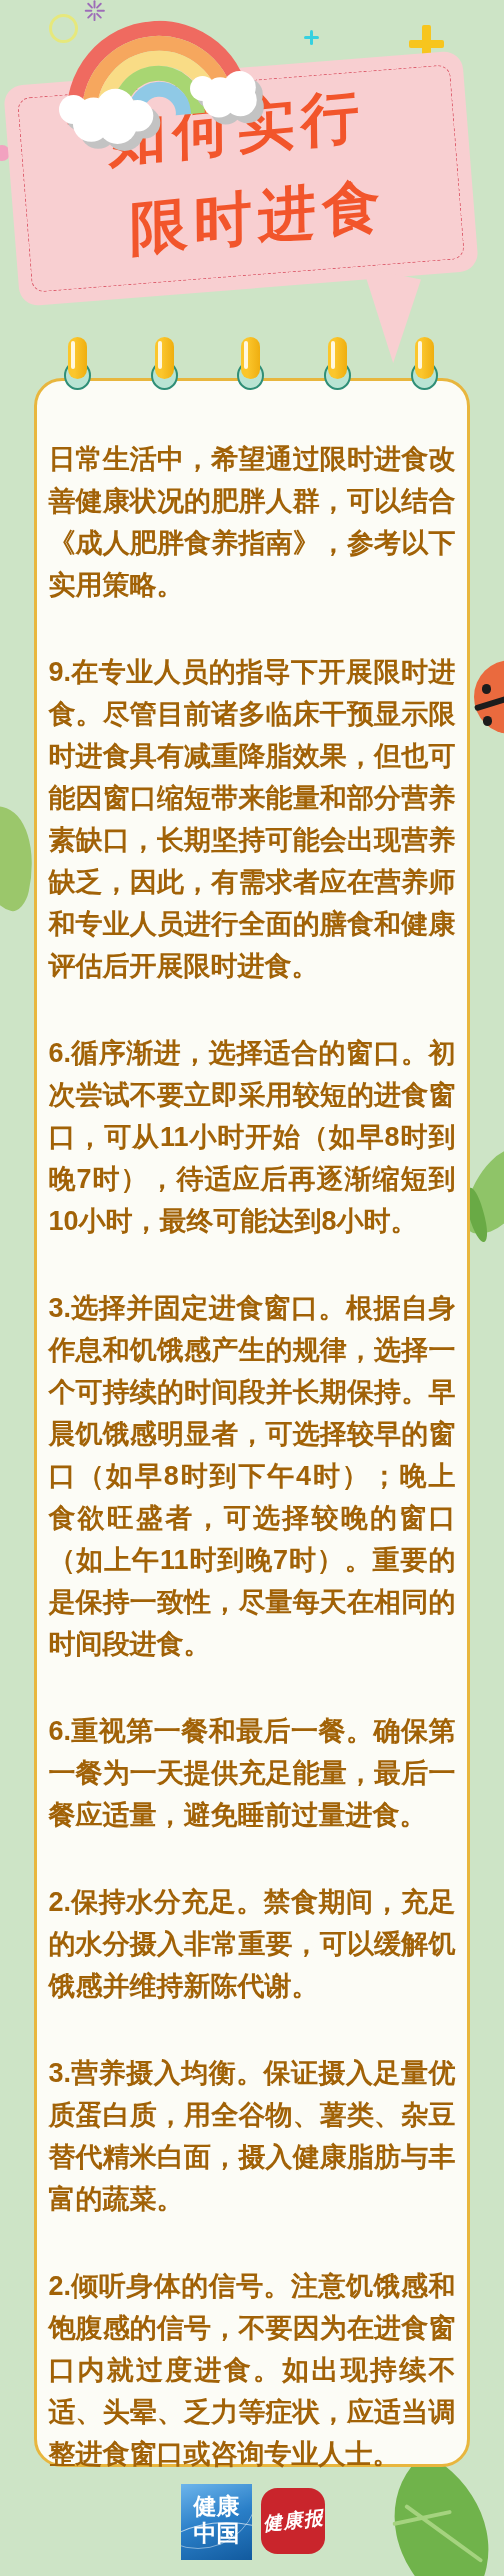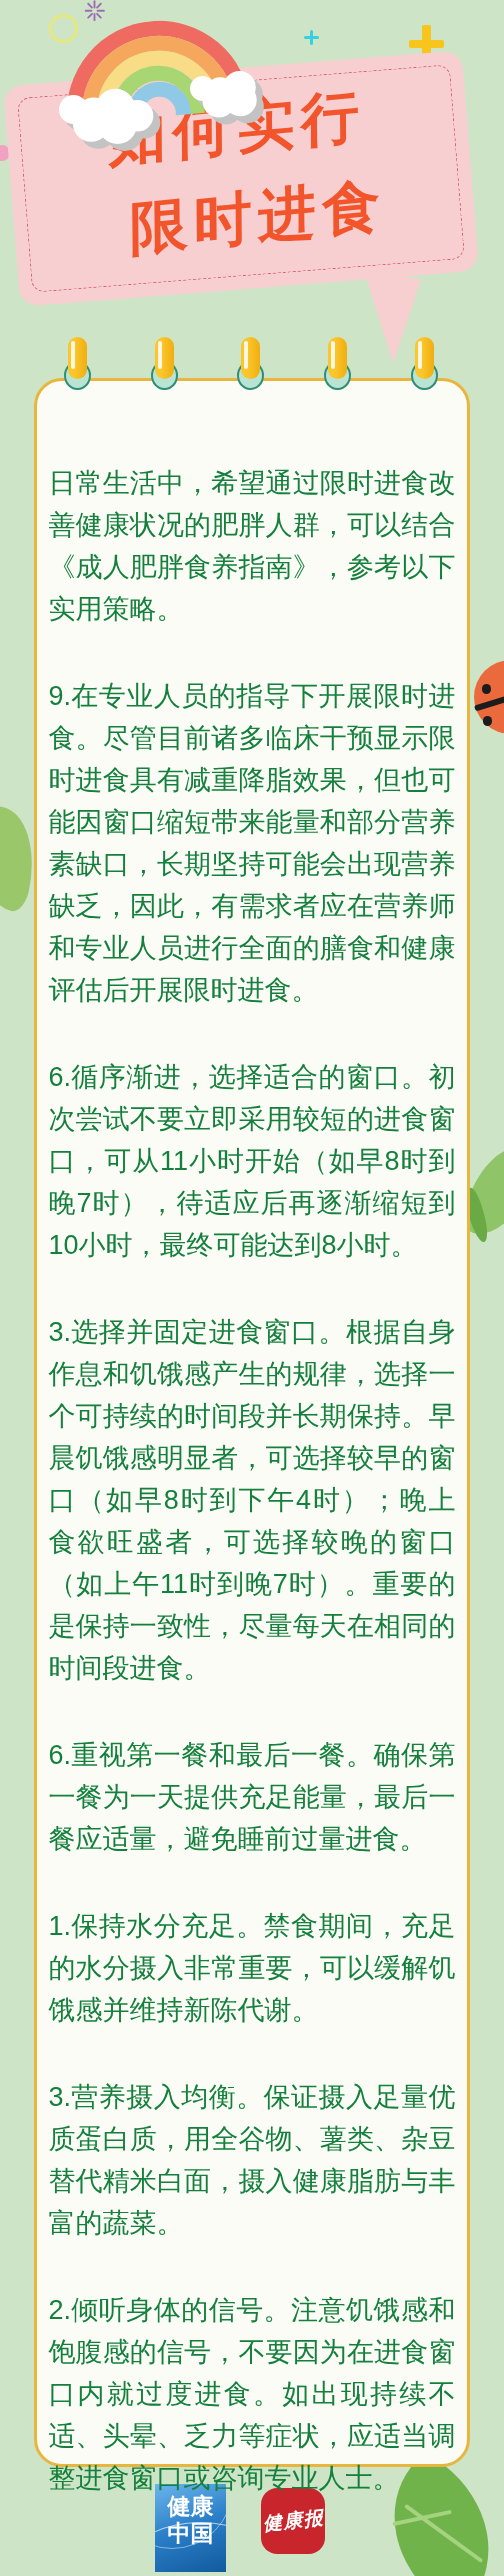--- a/index.html
+++ b/index.html
@@ -46,22 +46,22 @@
   #bubble{position:absolute;left:11.4px;top:68px;width:460px;height:221px;background:#f8cfd1;border-radius:19px;transform:rotate(-4.5deg);z-index:2;}
   #bubble-dash{position:absolute;left:12.6px;top:12.6px;right:12.6px;bottom:12.6px;border:1.9px dashed #dd5f6e;border-radius:12.6px;}
   #bubble-tail{position:absolute;left:363px;top:268px;width:58px;height:95px;background:#f8cfd1;clip-path:polygon(0 0,100% 12%,52% 100%);z-index:2;}
   #title{position:absolute;left:0;top:30px;width:460px;text-align:center;color:#f2552b;font-weight:900;}
   .title-line{font-size:58px;letter-spacing:6.3px;transform:skewX(-5deg) rotate(-1deg);line-height:1.0;}
   #title-line2{margin-top:33px;transform:translateX(14px) skewX(-5deg) rotate(-1deg);}
 
   
   #card{position:absolute;left:34px;top:378px;width:436px;height:2089px;box-sizing:border-box;
     background:#fcfcf6;border:3.8px solid #e8b63e;border-radius:28px;z-index:5;}
-  #card-text{position:absolute;left:11.4px;top:57px;width:407px;color:#15803d;
-    font-size:27px;font-weight:400;line-height:42px;text-align:justify;word-break:break-all;margin-top:24px;}
+  #card-text{position:absolute;left:11.4px;top:57px;width:407px;color:#a16207;
+    font-size:27px;font-weight:700;line-height:42px;text-align:justify;word-break:break-all;}
   .para{margin:0 0 45px 0;}
   .para:last-child{margin-bottom:0;}
 
   
   .pin{position:absolute;z-index:6;}
   .pin .ring{position:absolute;left:0;top:24px;width:26.5px;height:29px;border:2.5px solid #2f8e77;border-radius:50%;background:#b9e4d3;box-sizing:border-box;}
   .pin .capsule{position:absolute;left:3.8px;top:0;width:19px;height:42px;border-radius:10px;
     background:linear-gradient(90deg,#fbc62c 35%,#efae10 100%);}
   .pin .capsule:before{content:"";position:absolute;left:3.2px;top:4.4px;width:4.4px;height:28px;background:rgba(255,255,255,.85);border-radius:2.5px;}
   #pin-1{left:64px;top:337px;} #pin-2{left:151px;top:337px;} #pin-3{left:237px;top:337px;}
@@ -76,21 +76,21 @@
   .leaf{position:absolute;}
   #leaf-left{left:-21.4px;top:809px;width:56px;height:100px;background:#9bc76b;border-radius:0 100% 30% 100%;transform:rotate(12deg);z-index:1;}
   #leaf-right{left:471px;top:1143px;width:57px;height:95px;background:#8fc468;border-radius:100% 0 100% 30%;transform:rotate(14deg);z-index:1;}
   #leaf-right-stem{left:469px;top:1187px;width:15px;height:56px;background:#69aa45;border-radius:50% 50% 60% 60%;transform:rotate(-16deg);z-index:1;}
   #leaf-big{left:377px;top:2478px;width:129px;height:110px;background:#70b34b;border-radius:0 100% 25% 100%;transform:rotate(38deg);z-index:1;}
   #leaf-big .vein{position:absolute;background:#a5d37f;border-radius:1.9px;}
   #leaf-big .v1{left:19px;top:52px;width:95px;height:3.8px;transform:rotate(-2deg);}
   #leaf-big .v2{left:38px;top:25px;width:3.8px;height:60px;transform:rotate(40deg);}
 
   
-  #logo-health-china{position:absolute;left:155px;top:2484px;width:71px;height:88px;overflow:hidden;
+  #logo-health-china{position:absolute;left:181px;top:2484px;width:71px;height:76px;overflow:hidden;
     background:linear-gradient(160deg,#6db5ec 0%,#2a7fc8 48%,#125a9e 100%);z-index:2;}
   #logo-health-china .wave{position:absolute;border:1.9px solid rgba(255,255,255,.45);border-radius:50%;}
   #logo-health-china .w1{left:-44px;top:-57px;width:120px;height:120px;}
   #logo-health-china .w2{left:-25px;top:38px;width:139px;height:76px;border-color:rgba(255,255,255,.65);}
   #logo-health-china .txt{position:absolute;left:0;top:8.8px;width:71px;text-align:center;color:#fff;font-weight:900;font-size:23px;line-height:1.2;}
   #logo-health-news{position:absolute;left:261px;top:2488px;width:64px;height:66px;background:#c9252c;border-radius:16.4px;z-index:2;
     display:flex;align-items:center;justify-content:center;}
   #logo-health-news .txt{color:#fff;font-weight:700;font-style:italic;font-size:19px;font-family:"Liberation Serif",serif;transform:rotate(-6deg);letter-spacing:1.3px;}
 </style>
 </head>
@@ -142,21 +142,21 @@
   <div class="cloud" id="cloud-right-shadow"></div>
   <div class="cloud" id="cloud-right"></div>
 
   <div id="card">
     <div id="card-text">
       <p class="para">日常生活中，希望通过限时进食改善健康状况的肥胖人群，可以结合《成人肥胖食养指南》，参考以下实用策略。</p>
       <p class="para">9.在专业人员的指导下开展限时进食。尽管目前诸多临床干预显示限时进食具有减重降脂效果，但也可能因窗口缩短带来能量和部分营养素缺口，长期坚持可能会出现营养缺乏，因此，有需求者应在营养师和专业人员进行全面的膳食和健康评估后开展限时进食。</p>
       <p class="para">6.循序渐进，选择适合的窗口。初次尝试不要立即采用较短的进食窗口，可从11小时开始（如早8时到晚7时），待适应后再逐渐缩短到10小时，最终可能达到8小时。</p>
       <p class="para">3.选择并固定进食窗口。根据自身作息和饥饿感产生的规律，选择一个可持续的时间段并长期保持。早晨饥饿感明显者，可选择较早的窗口（如早8时到下午4时）；晚上食欲旺盛者，可选择较晚的窗口（如上午11时到晚7时）。重要的是保持一致性，尽量每天在相同的时间段进食。</p>
       <p class="para">6.重视第一餐和最后一餐。确保第一餐为一天提供充足能量，最后一餐应适量，避免睡前过量进食。</p>
-      <p class="para">1.保持水分充足。禁食期间，充足的水分摄入非常重要，可以缓解饥饿感并维持新陈代谢。</p>
+      <p class="para">2.保持水分充足。禁食期间，充足的水分摄入非常重要，可以缓解饥饿感并维持新陈代谢。</p>
       <p class="para">3.营养摄入均衡。保证摄入足量优质蛋白质，用全谷物、薯类、杂豆替代精米白面，摄入健康脂肪与丰富的蔬菜。</p>
       <p class="para">2.倾听身体的信号。注意饥饿感和饱腹感的信号，不要因为在进食窗口内就过度进食。如出现持续不适、头晕、乏力等症状，应适当调整进食窗口或咨询专业人士。</p>
     </div>
   </div>
 
   <div class="pin" id="pin-1">
       <div class="ring"></div>
       <div class="capsule"></div>
     </div>
   <div class="pin" id="pin-2">

